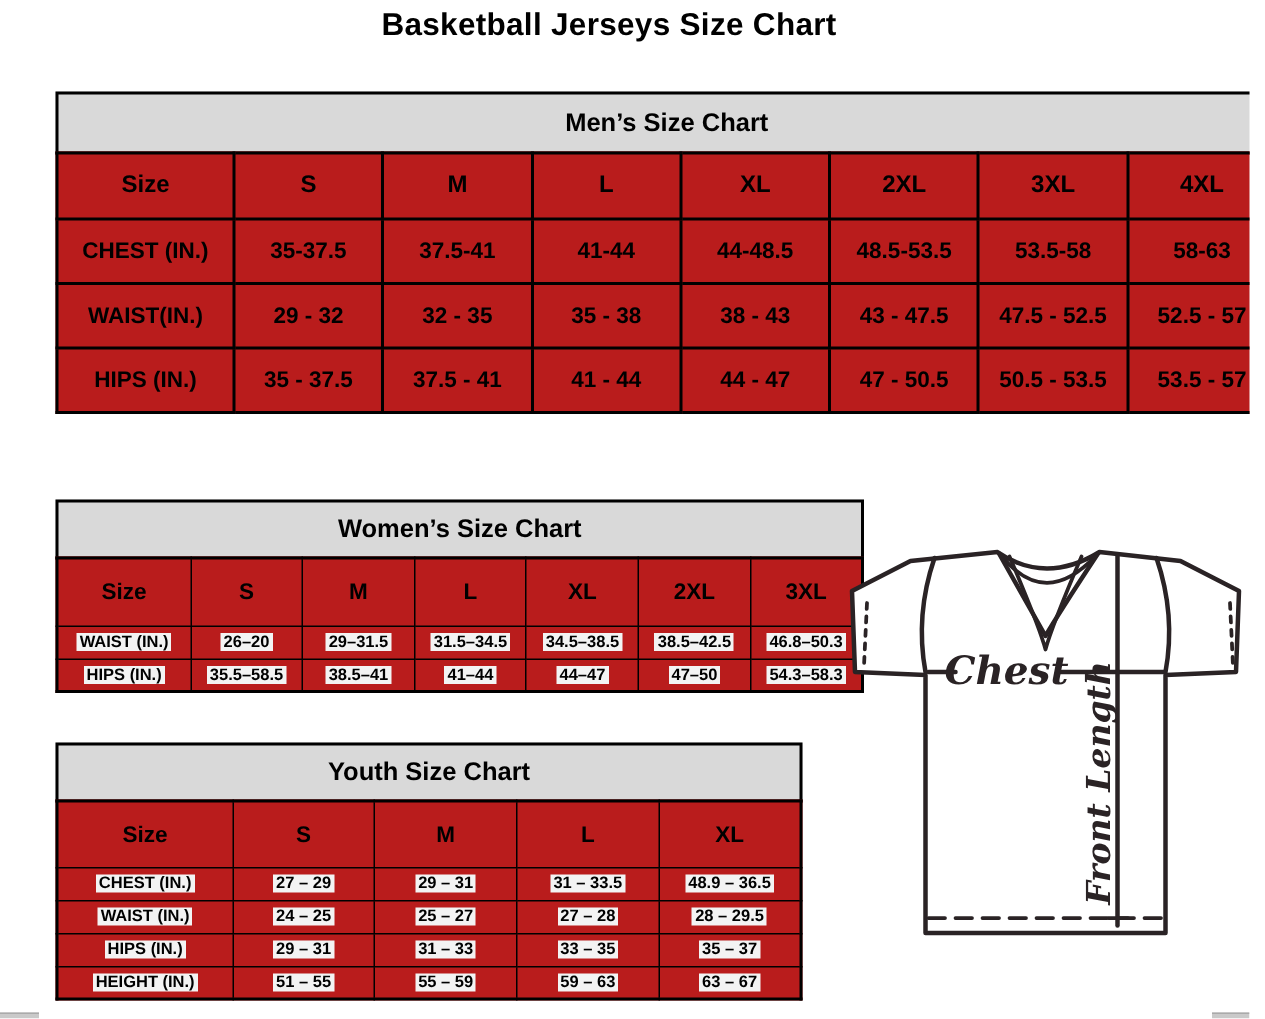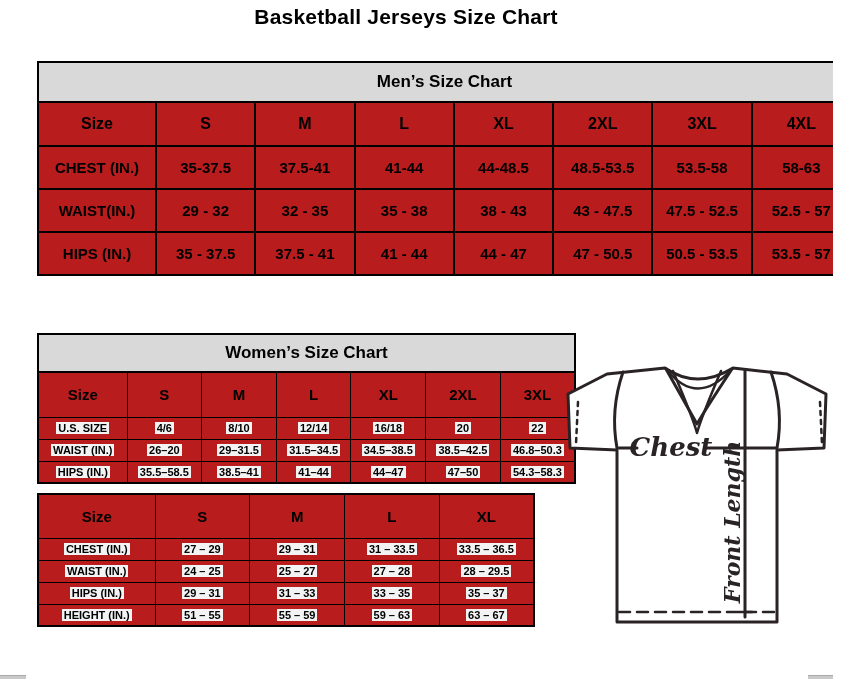--- a/index.html
+++ b/index.html
@@ -124,29 +124,20 @@
             <th>S</th>
             <th>M</th>
             <th>L</th>
             <th>XL</th>
             <th>2XL</th>
             <th>3XL</th>
           </tr>
         </thead>
         <tbody>
           <tr>
-            <th><span class="hl">U.S. SIZE</span></th>
-            <td><span class="hl">4/6</span></td>
-            <td><span class="hl">8/10</span></td>
-            <td><span class="hl">12/14</span></td>
-            <td><span class="hl">16/18</span></td>
-            <td><span class="hl">20</span></td>
-            <td><span class="hl">22</span></td>
-          </tr>
-          <tr>
             <th><span class="hl">WAIST (IN.)</span></th>
             <td><span class="hl">26–20</span></td>
             <td><span class="hl">29–31.5</span></td>
             <td><span class="hl">31.5–34.5</span></td>
             <td><span class="hl">34.5–38.5</span></td>
             <td><span class="hl">38.5–42.5</span></td>
             <td><span class="hl">46.8–50.3</span></td>
           </tr>
           <tr>
             <th><span class="hl">HIPS (IN.)</span></th>
@@ -155,40 +146,41 @@
             <td><span class="hl">41–44</span></td>
             <td><span class="hl">44–47</span></td>
             <td><span class="hl">47–50</span></td>
             <td><span class="hl">54.3–58.3</span></td>
           </tr>
         </tbody>
       </table>
   </div>
 
   <div class="section sec-youth">
+    <div class="band">Youth Size Chart</div>
     <table class="hl-vals">
       <colgroup>
           <col style="width:117px">
         </colgroup>
     <thead>
           <tr>
             <th>Size</th>
             <th>S</th>
             <th>M</th>
             <th>L</th>
             <th>XL</th>
           </tr>
         </thead>
         <tbody>
           <tr>
             <th><span class="hl">CHEST (IN.)</span></th>
             <td><span class="hl">27 – 29</span></td>
             <td><span class="hl">29 – 31</span></td>
             <td><span class="hl">31 – 33.5</span></td>
-            <td><span class="hl">33.5 – 36.5</span></td>
+            <td><span class="hl">48.9 – 36.5</span></td>
           </tr>
           <tr>
             <th><span class="hl">WAIST (IN.)</span></th>
             <td><span class="hl">24 – 25</span></td>
             <td><span class="hl">25 – 27</span></td>
             <td><span class="hl">27 – 28</span></td>
             <td><span class="hl">28 – 29.5</span></td>
           </tr>
           <tr>
             <th><span class="hl">HIPS (IN.)</span></th>

